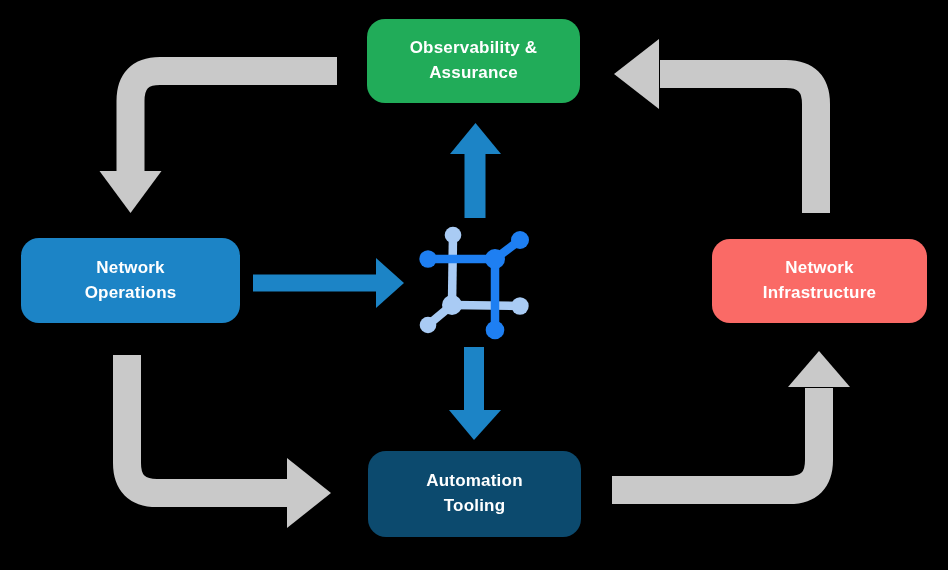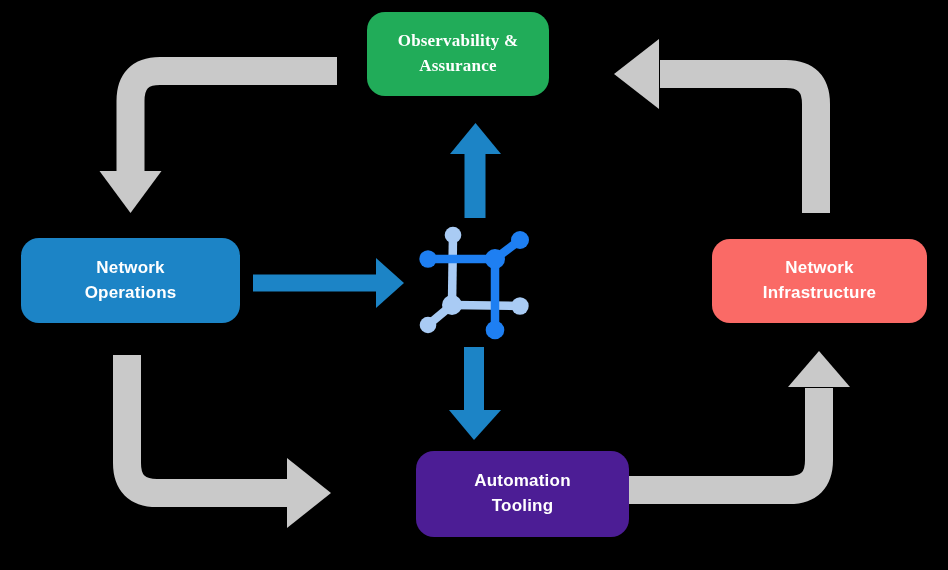--- a/index.html
+++ b/index.html
@@ -8,21 +8,21 @@
     background:var(--background,#000);
     font-family:"Liberation Sans",sans-serif;
   }
   .overlay{position:absolute;left:0;top:0;width:948px;height:570px;}
   .node{
     position:absolute;display:flex;align-items:center;justify-content:center;
     border-radius:18px;color:var(--text,#fff);
     font-size:17px;font-weight:700;line-height:1.45;letter-spacing:.2px;
     text-align:center;white-space:pre-line;
   }
-  .node-observability{left:367px;top:12px;width:182px;height:84px;font-family:Liberation Serif, serif;}
+  .node-observability{left:367px;top:19px;width:213px;height:84px;}
   .node-operations{left:21px;top:238px;width:219px;height:85px;}
   .node-infrastructure{left:712px;top:239px;width:215px;height:84px;}
   .node-automation{left:368px;top:451px;width:213px;height:86px;}
   .center-icon{position:absolute;left:415px;top:220px;width:120px;height:120px;}
   .gray-arrow{stroke:var(--arrow-gray,#C9C9C9);stroke-width:28;fill:none;}
   .gray-head{fill:var(--arrow-gray,#C9C9C9);}
   .blue-head{fill:var(--arrow-blue,#1C84C6);}
 </style>
 </head>
 <body>
@@ -93,18 +93,18 @@
 Assurance</span>
   </div>
   <div class="node node-operations" style="background: rgb(28, 132, 198);">
     <span>Network
 Operations</span>
   </div>
   <div class="node node-infrastructure" style="background: rgb(250, 106, 102);">
     <span>Network
 Infrastructure</span>
   </div>
-  <div class="node node-automation" style="background: #4c1d95; margin-left: 48px;">
+  <div class="node node-automation" style="background: #0c4a6e;">
     <span>Automation
 Tooling</span>
   </div>
 
 </div>
 
 </body></html>

